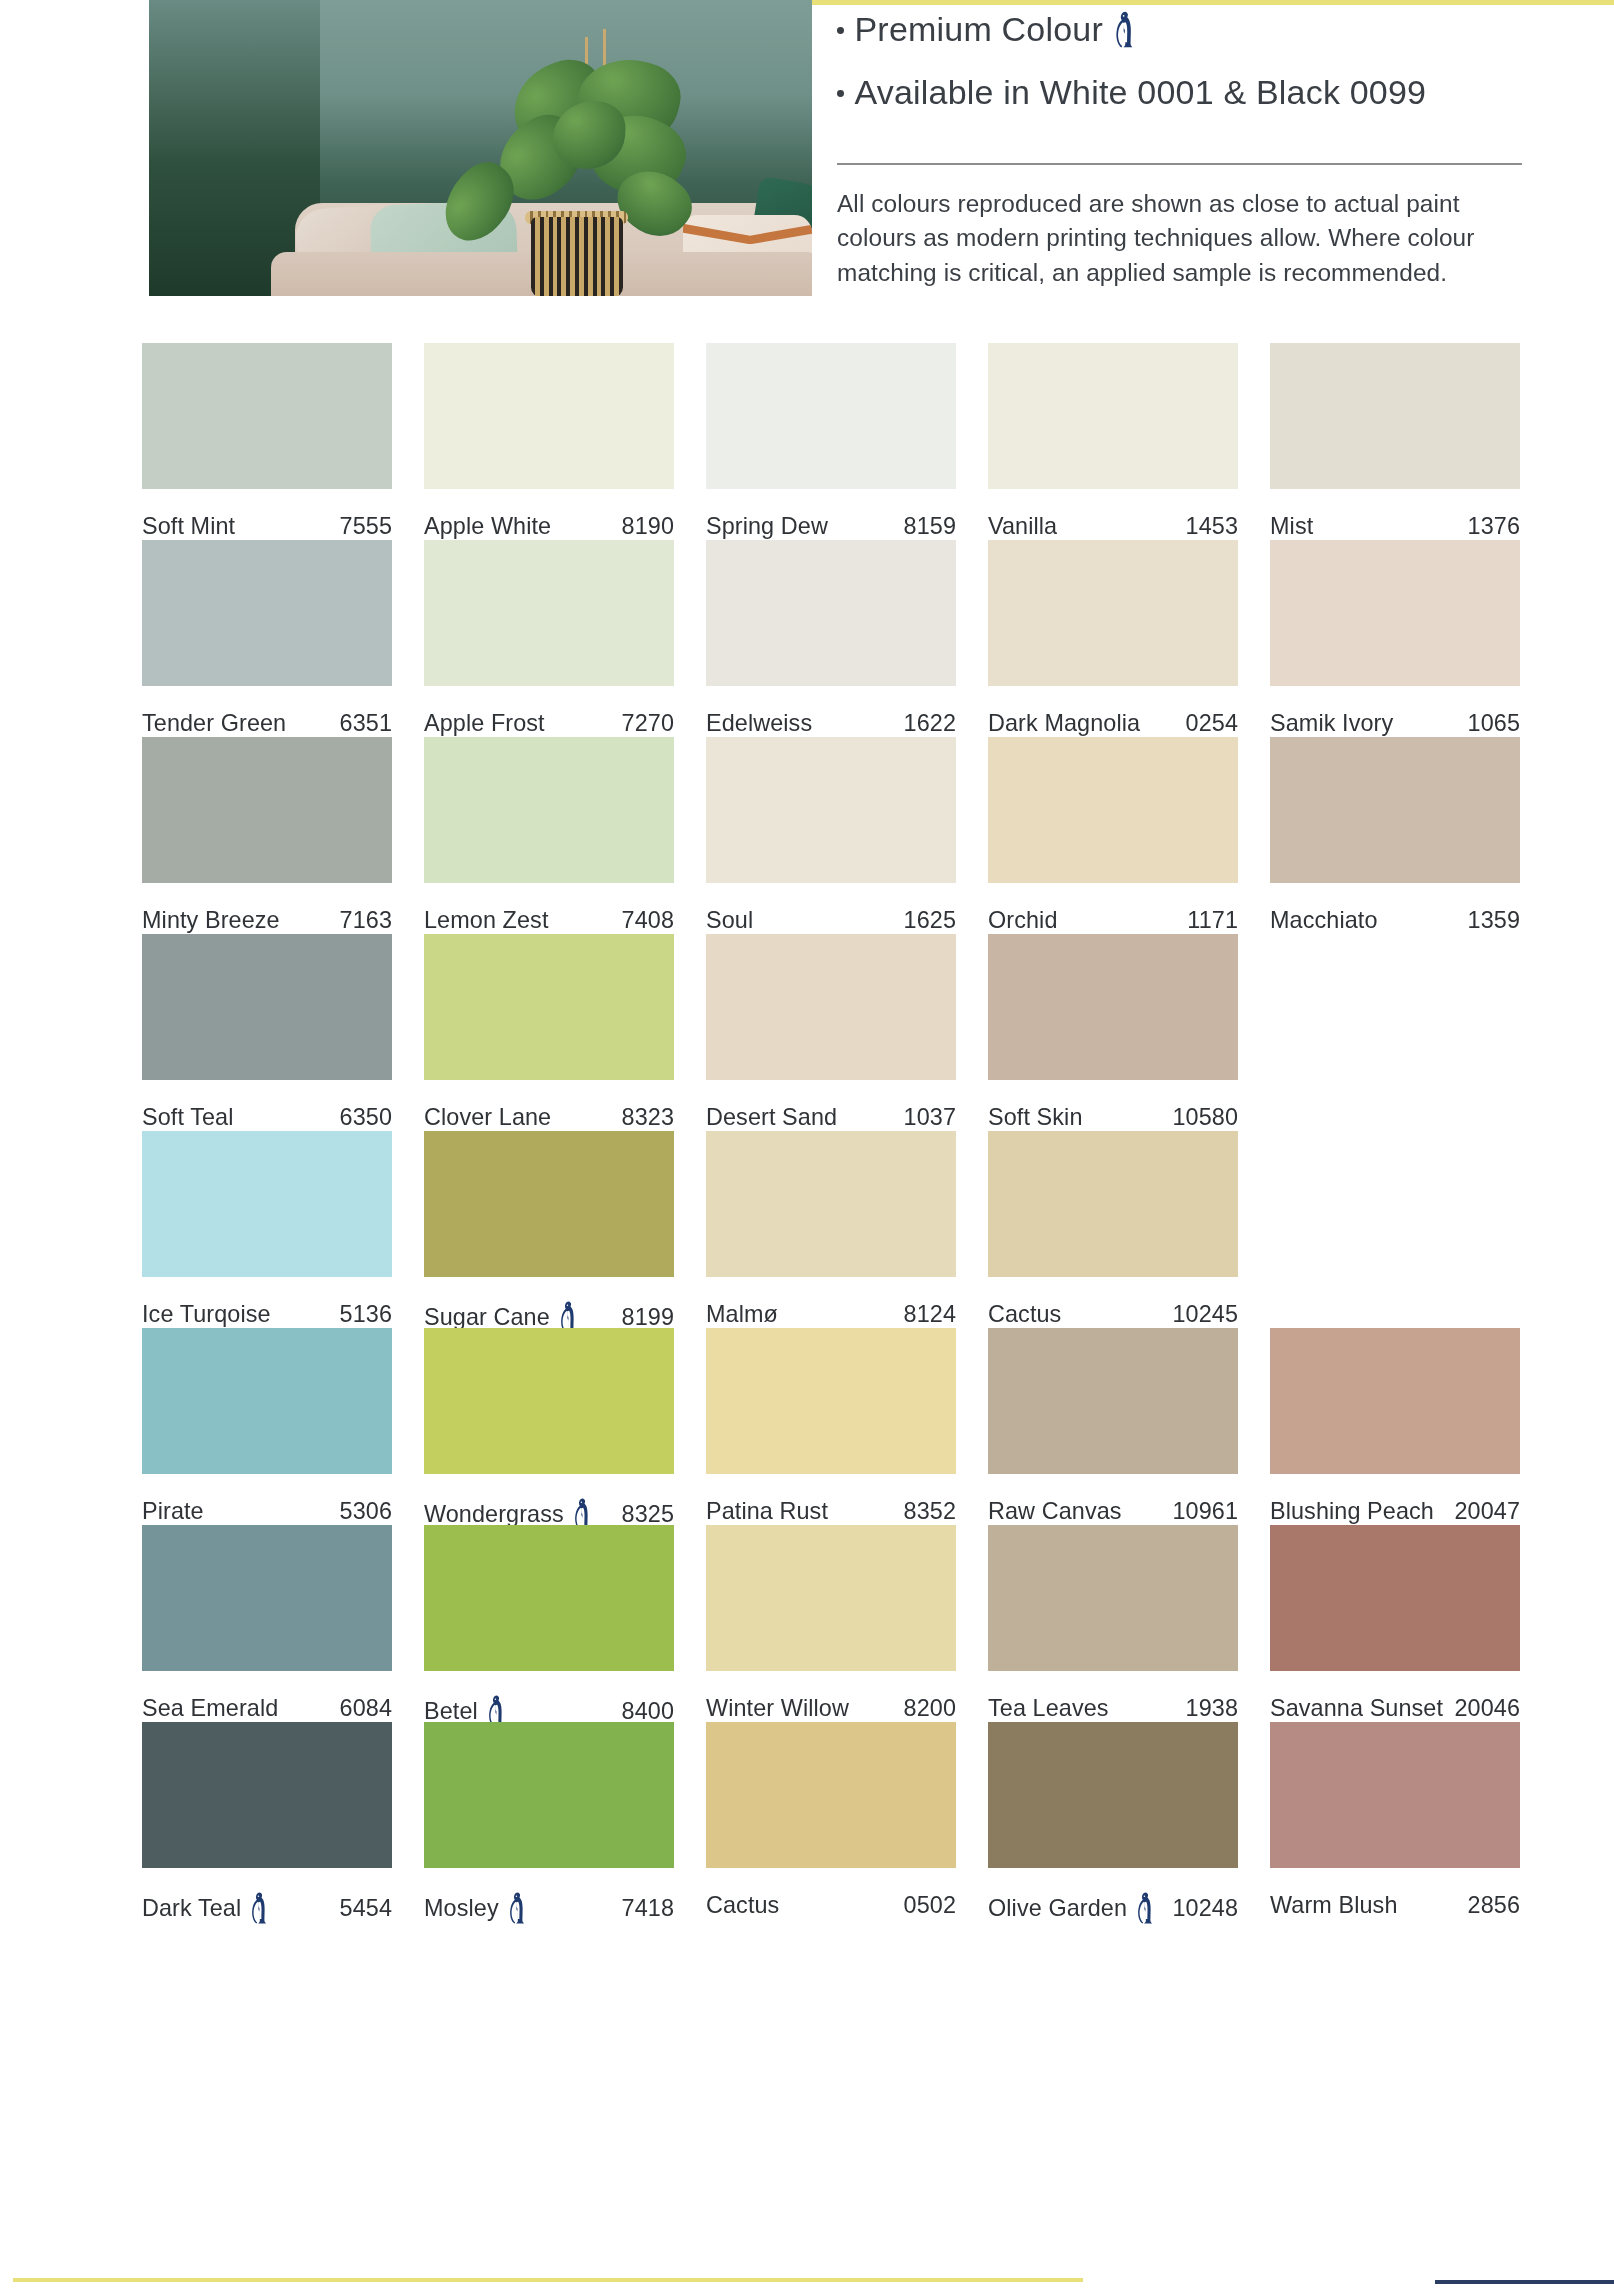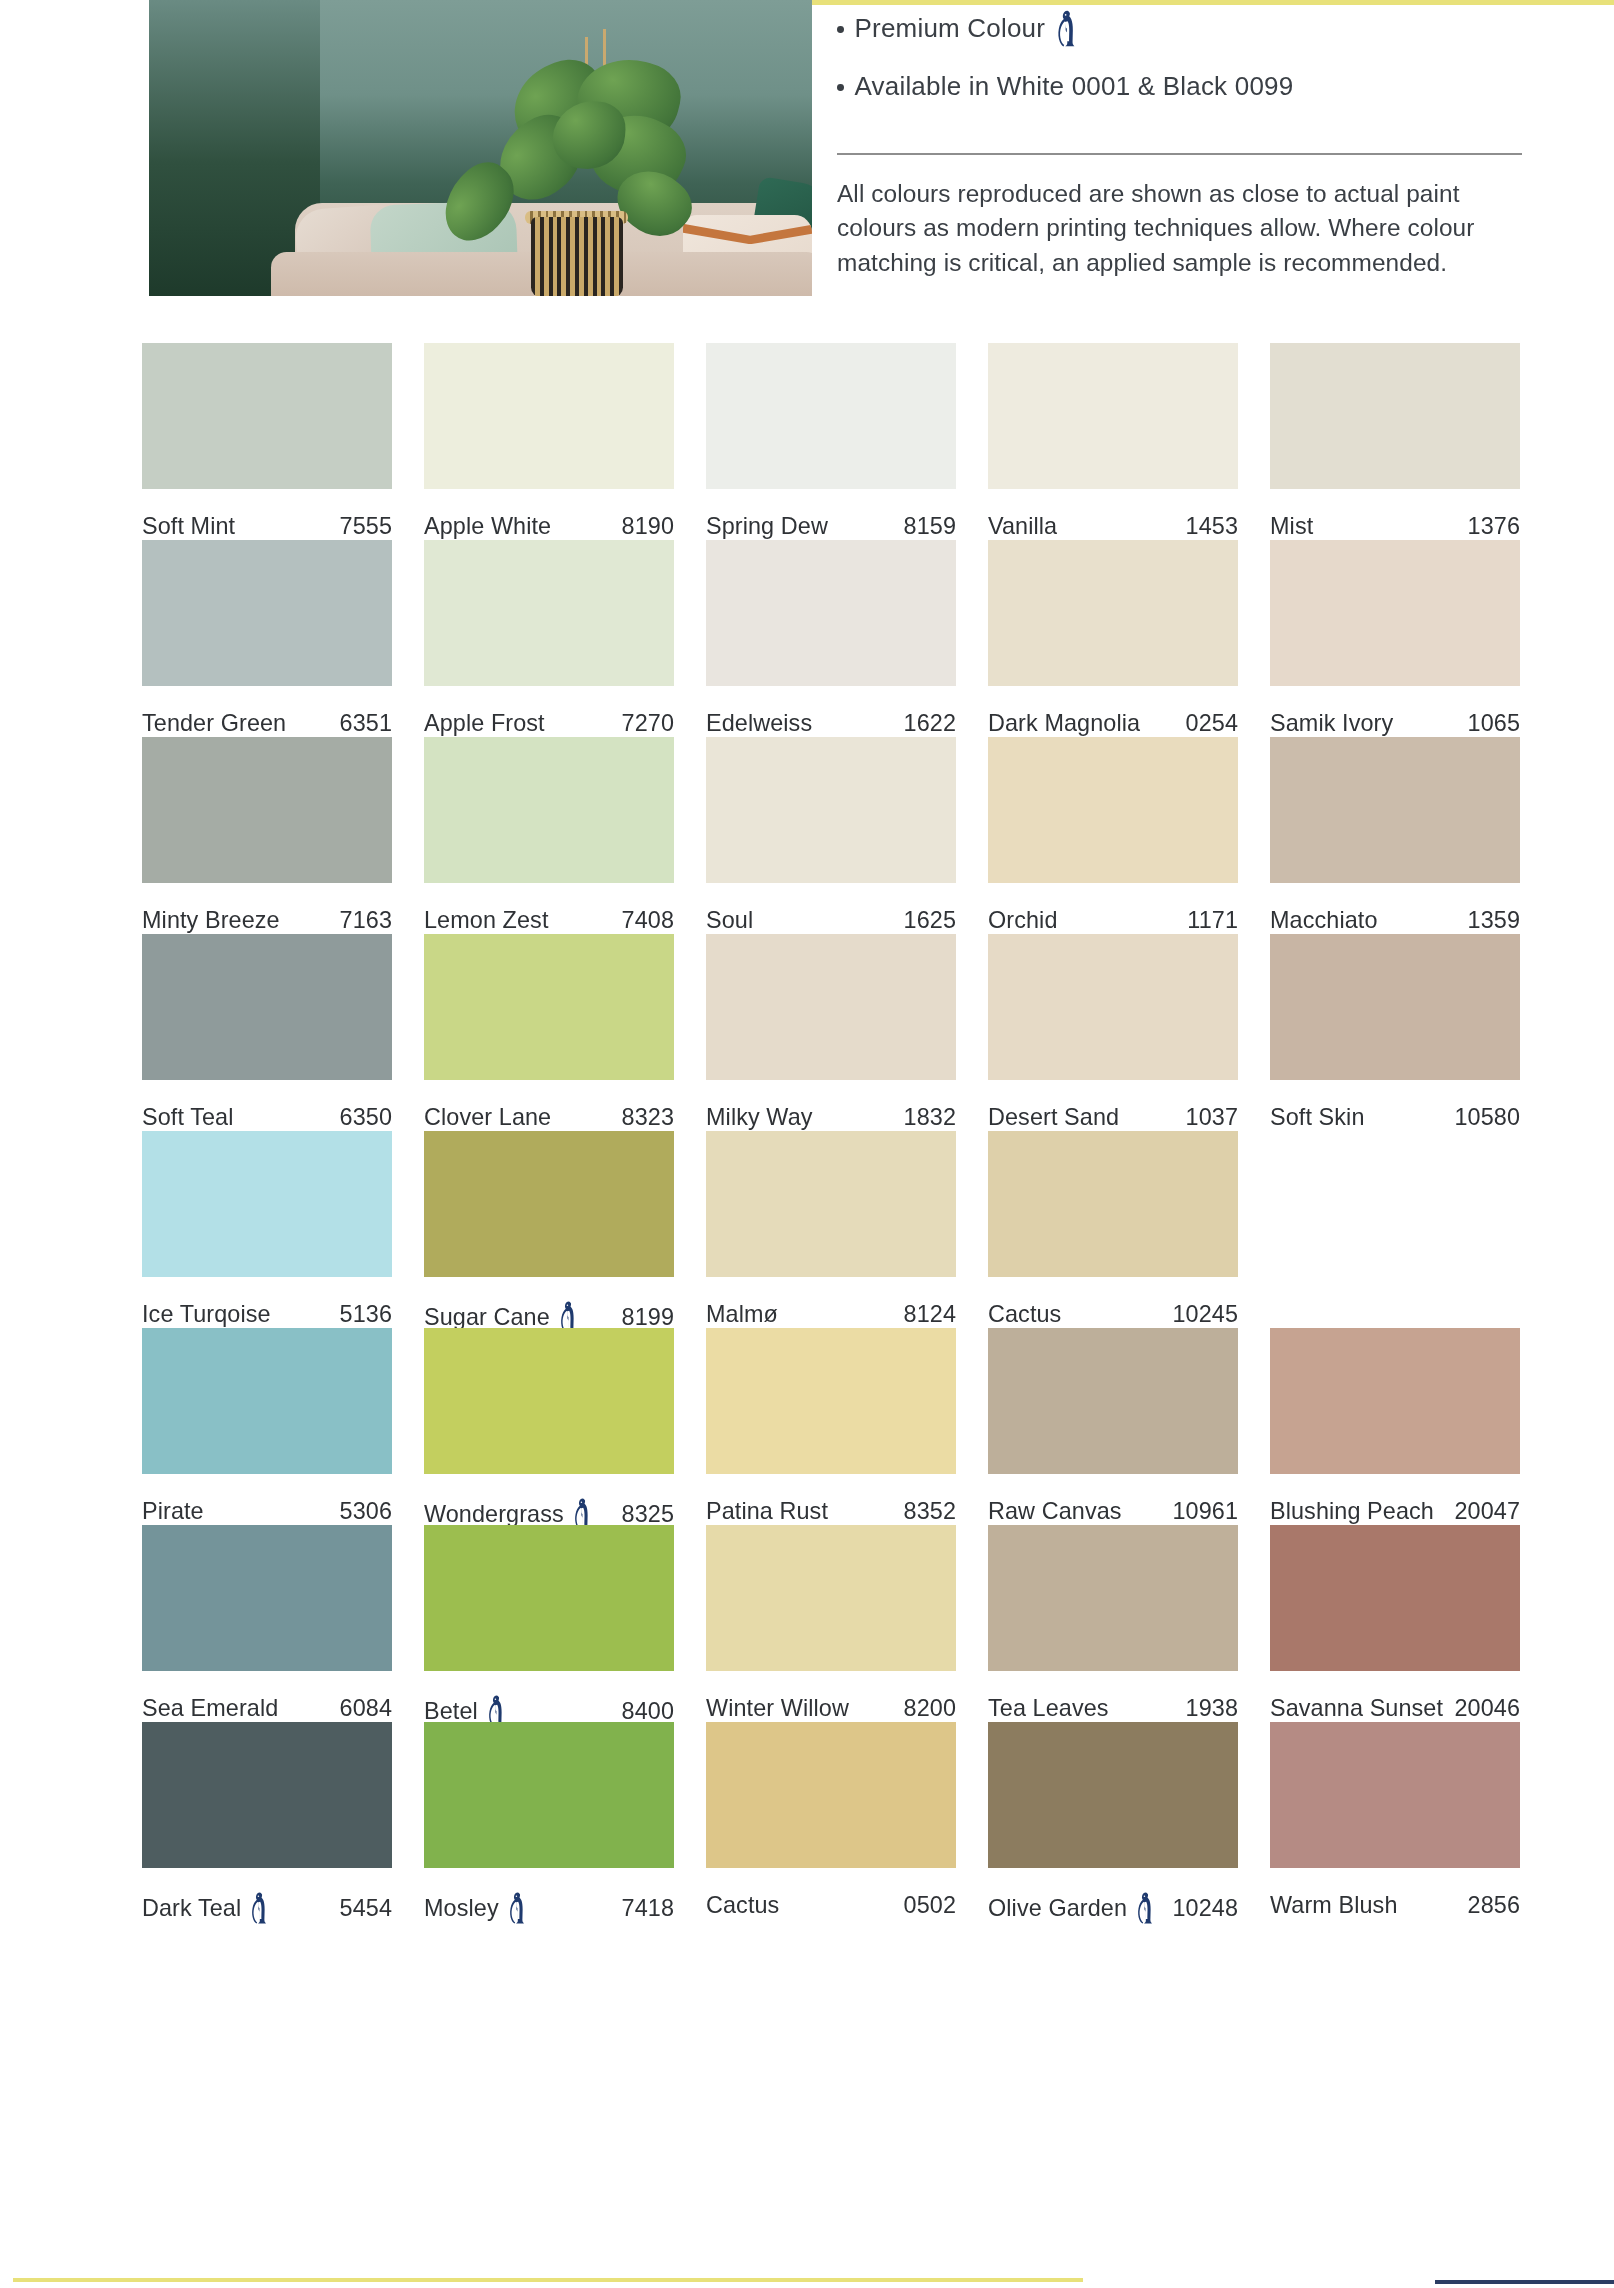--- a/index.html
+++ b/index.html
@@ -125,21 +125,21 @@
     left: 837px;
     top: 0;
     width: 702px;
   }
   .bullet-list { margin-top: 9.8px; }
   .bullet-row {
     display: flex;
     align-items: center;
     gap: 10.7px;
     margin-bottom: 24.4px;
-    font-size: 26px;
+    font-size: 34px;
     color: #3a3f45;
     letter-spacing: 0.2px;
   }
   .bullet-dot {
     width: 6.8px; height: 6.8px; border-radius: 50%;
     background: #3a3f45; flex: none; margin-top: 2px;
   }
   .bullet-text { white-space: nowrap; }
 
   .divider {
@@ -400,27 +400,20 @@
           </div>
         </div>
         <div class="cell">
           <div class="swatch" style="background: rgb(201, 215, 135);"></div>
           <div class="caption">
             <span class="c-name">Clover Lane</span>
             <span class="c-code">8323</span>
           </div>
         </div>
         <div class="cell">
-          <div class="swatch" style="background: rgb(229, 219, 203);"></div>
-          <div class="caption">
-            <span class="c-name">Milky Way</span>
-            <span class="c-code">1832</span>
-          </div>
-        </div>
-        <div class="cell">
           <div class="swatch" style="background: rgb(230, 218, 198);"></div>
           <div class="caption">
             <span class="c-name">Desert Sand</span>
             <span class="c-code">1037</span>
           </div>
         </div>
         <div class="cell">
           <div class="swatch" style="background: rgb(200, 181, 164);"></div>
           <div class="caption">
             <span class="c-name">Soft Skin</span>

